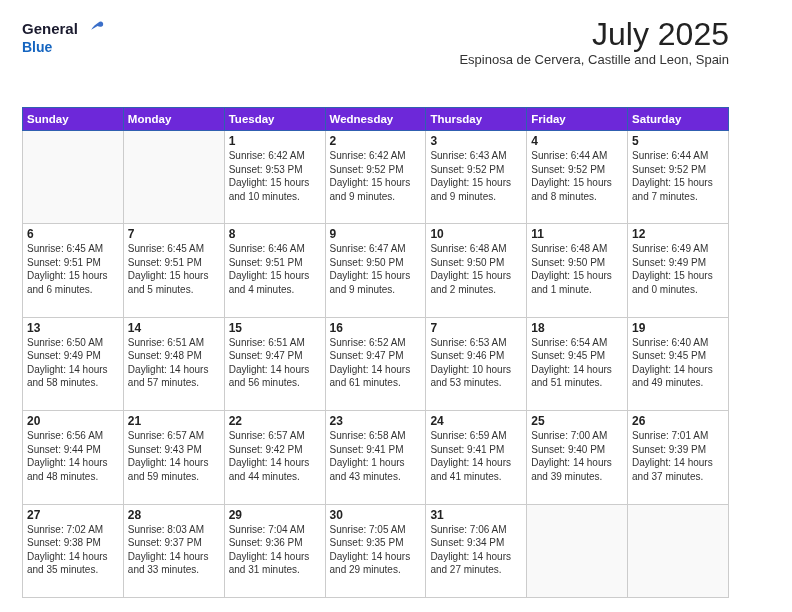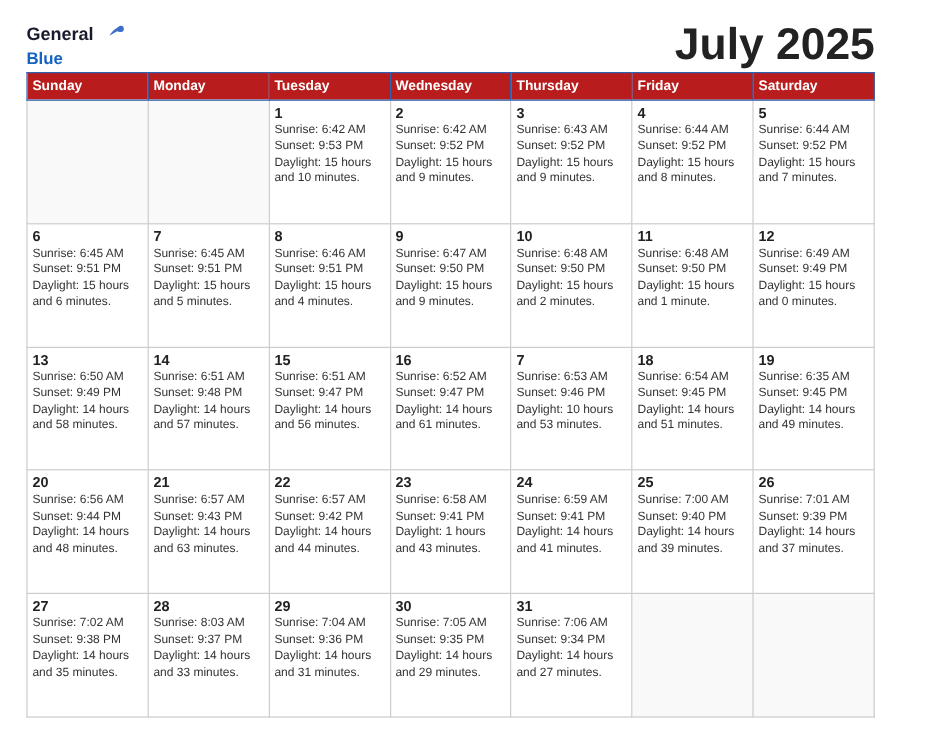--- a/index.html
+++ b/index.html
@@ -9,20 +9,21 @@
       width: 792px;
       height: 612px;
       overflow: hidden;
     }
     .page {
       width: 751px;
       height: 612px;
       padding: 18px 22px 14px 22px;
       display: flex;
       flex-direction: column;
+      gap: 36px;
     }
     .header {
       display: flex;
       align-items: flex-start;
       justify-content: space-between;
       margin-bottom: 4px;
     }
     .logo {
       display: flex;
       flex-direction: column;
@@ -43,39 +44,39 @@
     }
     .logo-row {
       display: flex;
       align-items: center;
       gap: 2px;
     }
     .title-block {
       text-align: right;
     }
     .month-title {
-      font-size: 37px;
-      font-weight: bold;
+      font-size: 32px;
+      font-weight: normal;
       color: #222;
       line-height: 1;
     }
     .subtitle {
       font-size: 13px;
       color: #333;
       margin-top: 2px;
     }
     .calendar {
       flex: 1;
       border: 1px solid #ccc;
       border-collapse: collapse;
       width: 100%;
       table-layout: fixed;
     }
     .calendar th {
-      background: #b91c1c;
+      background: #6d28d9;
       color: #fff;
       font-size: 11.5px;
       font-weight: bold;
       padding: 5px 4px;
       text-align: left;
       border: 1px solid #3060b0;
     }
     .calendar td {
       border: 1px solid #ccc;
       vertical-align: top;
@@ -112,20 +113,21 @@
         <span style="margin-left:2px;">
           <svg viewBox="0 0 24 18" width="22" height="18" fill="none">
             <path d="M18 4 C20 2, 24 3, 23 7 C22 9, 19 9, 17 8 L10 12 C12 8, 15 6, 18 4Z" fill="#3b6fc9"></path>
           </svg>
         </span>
       </div>
       <span class="logo-blue">Blue</span>
     </div>
     <div class="title-block">
       <div class="month-title">July 2025</div>
+      <div class="subtitle">Espinosa de Cervera, Castille and Leon, Spain</div>
     </div>
   </div>
 
   <table class="calendar">
     <thead>
       <tr>
         <th>Sunday</th>
         <th>Monday</th>
         <th>Tuesday</th>
         <th>Wednesday</th>
@@ -209,31 +211,31 @@
           <td>
             <span class="day-num">7</span>
             <div class="day-info"><span>Sunrise: 6:53 AM</span><br><span>Sunset: 9:46 PM</span><br><span>Daylight: 10 hours and 53 minutes.</span></div>
           </td>
           <td>
             <span class="day-num">18</span>
             <div class="day-info"><span>Sunrise: 6:54 AM</span><br><span>Sunset: 9:45 PM</span><br><span>Daylight: 14 hours and 51 minutes.</span></div>
           </td>
           <td>
             <span class="day-num">19</span>
-            <div class="day-info"><span>Sunrise: 6:35 AM</span><br><span>Sunset: 9:45 PM</span><br><span>Daylight: 14 hours and 49 minutes.</span></div>
+            <div class="day-info"><span>Sunrise: 6:40 AM</span><br><span>Sunset: 9:45 PM</span><br><span>Daylight: 14 hours and 49 minutes.</span></div>
           </td>
         </tr>
         <tr>
           <td>
             <span class="day-num">20</span>
             <div class="day-info"><span>Sunrise: 6:56 AM</span><br><span>Sunset: 9:44 PM</span><br><span>Daylight: 14 hours and 48 minutes.</span></div>
           </td>
           <td>
             <span class="day-num">21</span>
-            <div class="day-info"><span>Sunrise: 6:57 AM</span><br><span>Sunset: 9:43 PM</span><br><span>Daylight: 14 hours and 63 minutes.</span></div>
+            <div class="day-info"><span>Sunrise: 6:57 AM</span><br><span>Sunset: 9:43 PM</span><br><span>Daylight: 14 hours and 59 minutes.</span></div>
           </td>
           <td>
             <span class="day-num">22</span>
             <div class="day-info"><span>Sunrise: 6:57 AM</span><br><span>Sunset: 9:42 PM</span><br><span>Daylight: 14 hours and 44 minutes.</span></div>
           </td>
           <td>
             <span class="day-num">23</span>
             <div class="day-info"><span>Sunrise: 6:58 AM</span><br><span>Sunset: 9:41 PM</span><br><span>Daylight: 1 hours and 43 minutes.</span></div>
           </td>
           <td>

